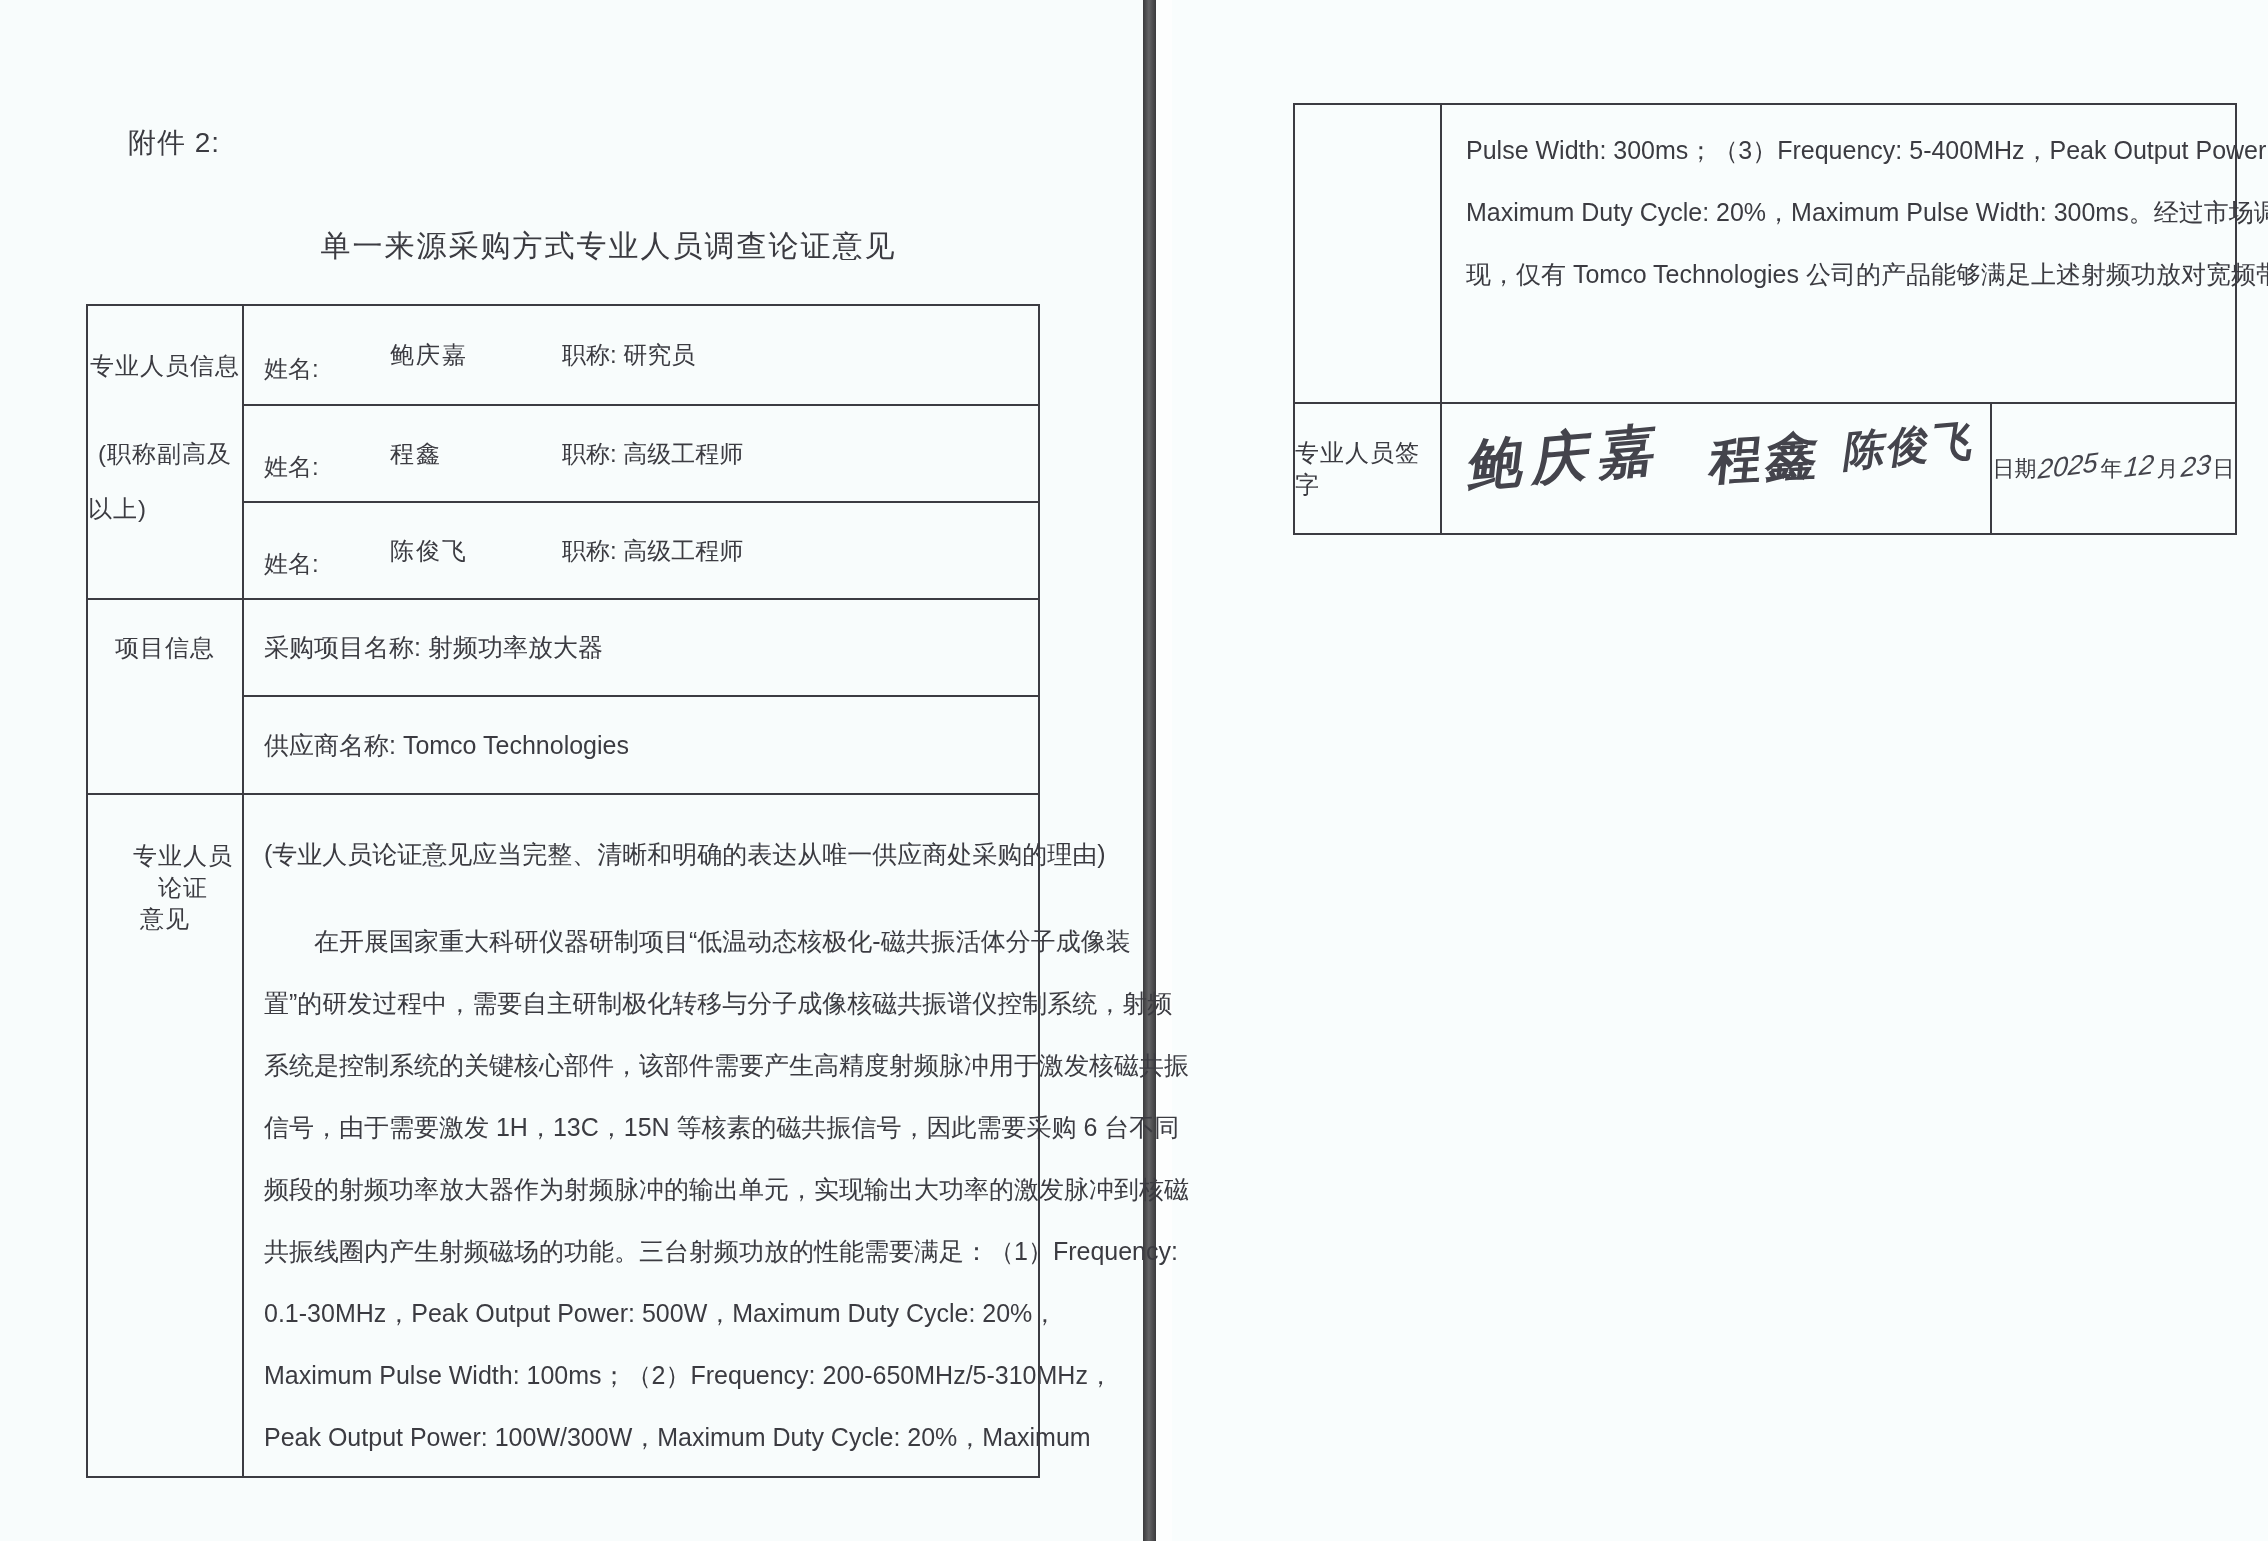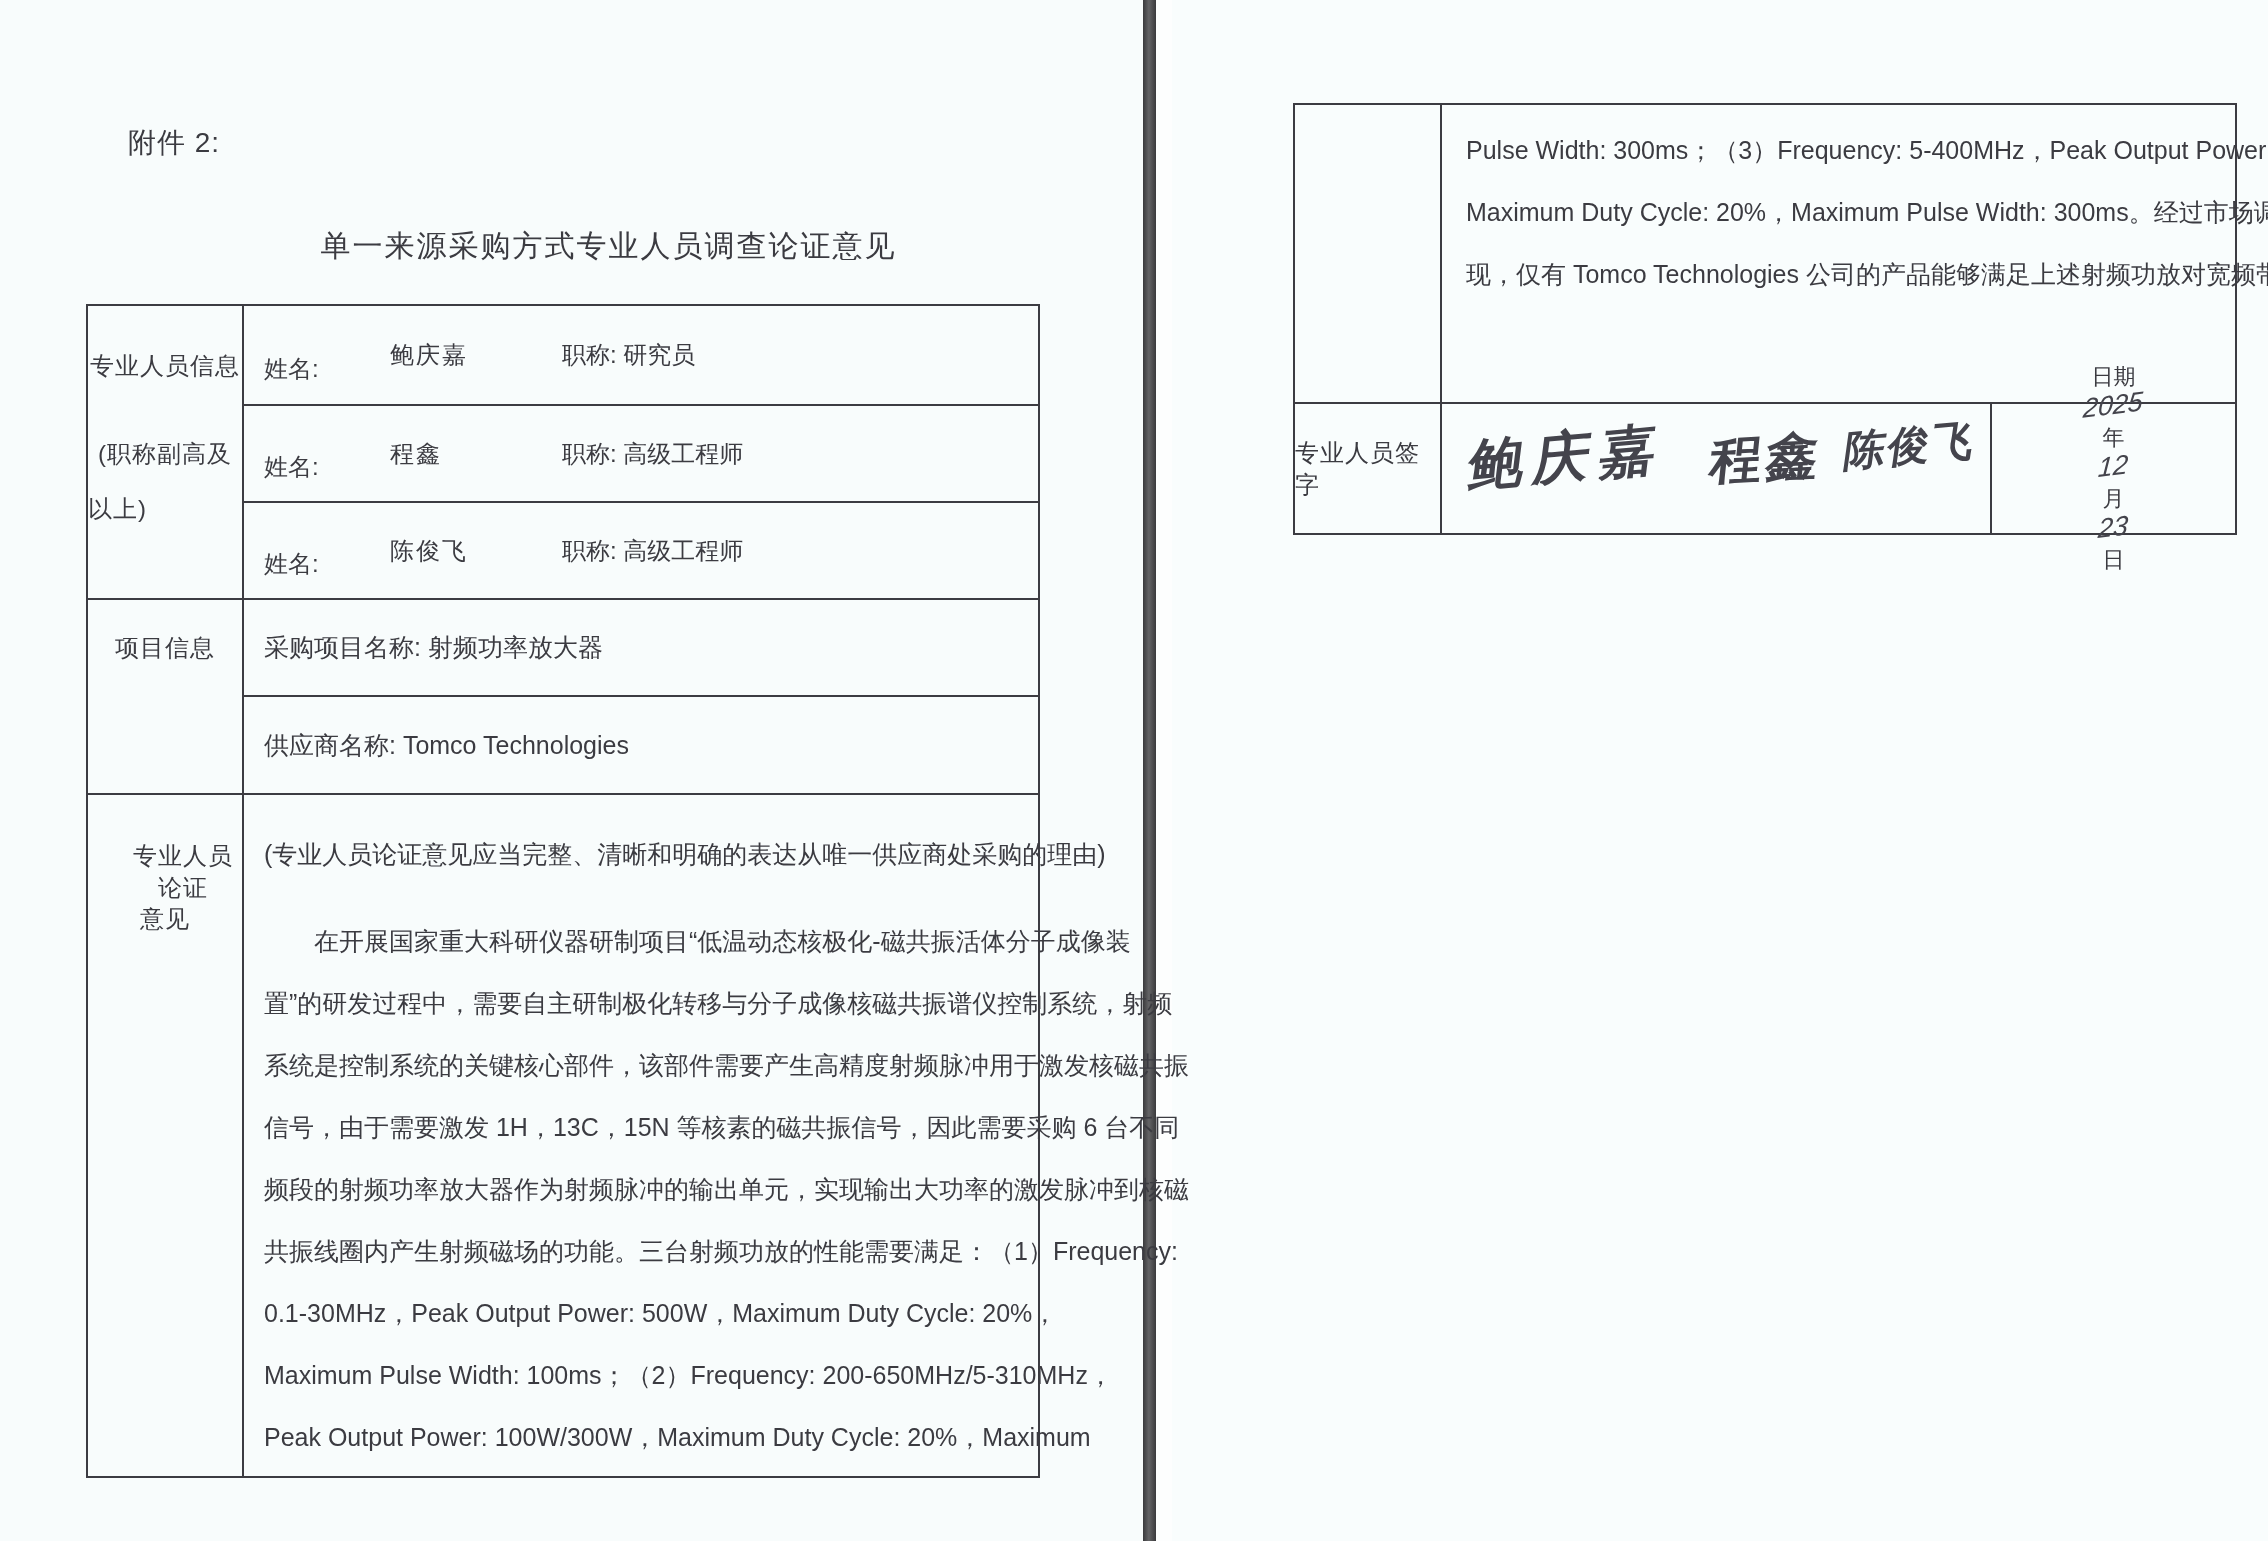--- a/index.html
+++ b/index.html
@@ -50,21 +50,21 @@
 
   .sig-cell{position:absolute;overflow:visible;}
   .sig{position:absolute;color:#44444c;font-weight:bold;white-space:nowrap;}
   .sig-1{left:26px;top:16px;font-size:56px;letter-spacing:10px;
     transform:rotate(-5deg) skewX(-12deg);}
   .sig-2{left:268px;top:20px;font-size:52px;letter-spacing:4px;
     transform:rotate(-3deg) skewX(-9deg);}
   .sig-3{left:402px;top:14px;font-size:42px;letter-spacing:2px;
     transform:rotate(-5deg) skewX(-13deg);}
 
-  .date-cell{font-size:22px;white-space:nowrap;flex-direction:column;}
+  .date-cell{font-size:22px;white-space:nowrap;}
   .hw{display:inline-block;font-size:27px;font-style:italic;color:#44444c;
     transform:rotate(-7deg) skewX(-11deg);margin:0 2px;position:relative;top:-2px;}
 </style>
 </head>
 <body>
 
 <div id="canvas">
 
   <div class="page" id="page-left"></div>
   <div id="divider"></div>

